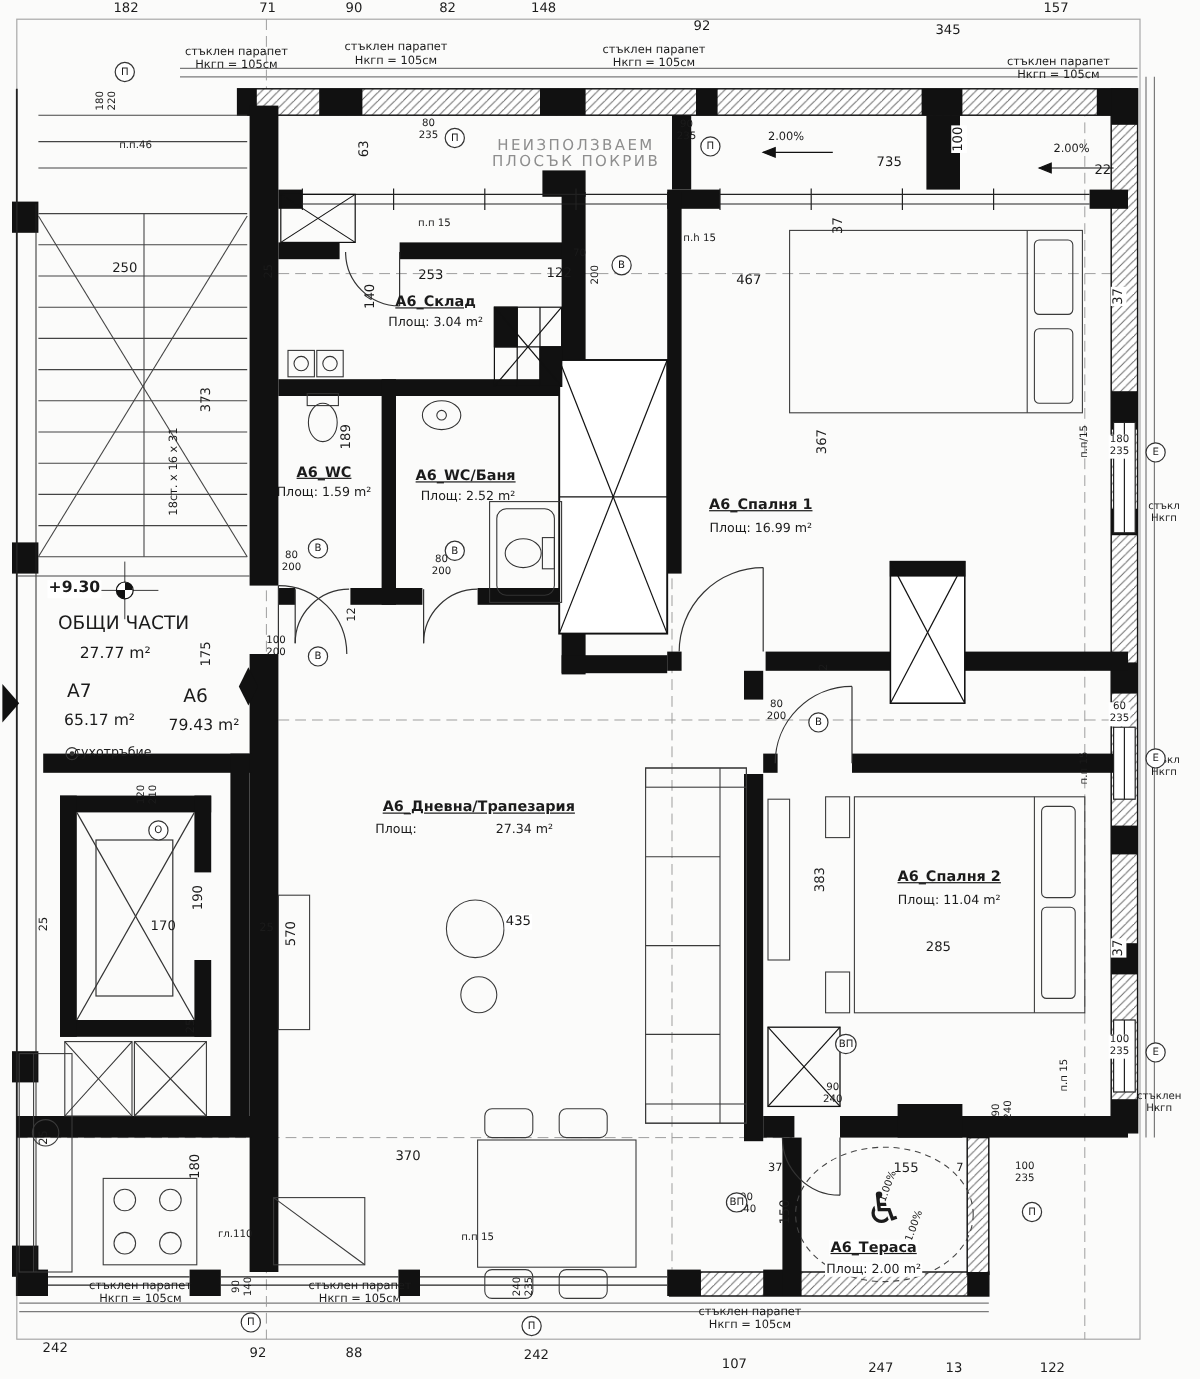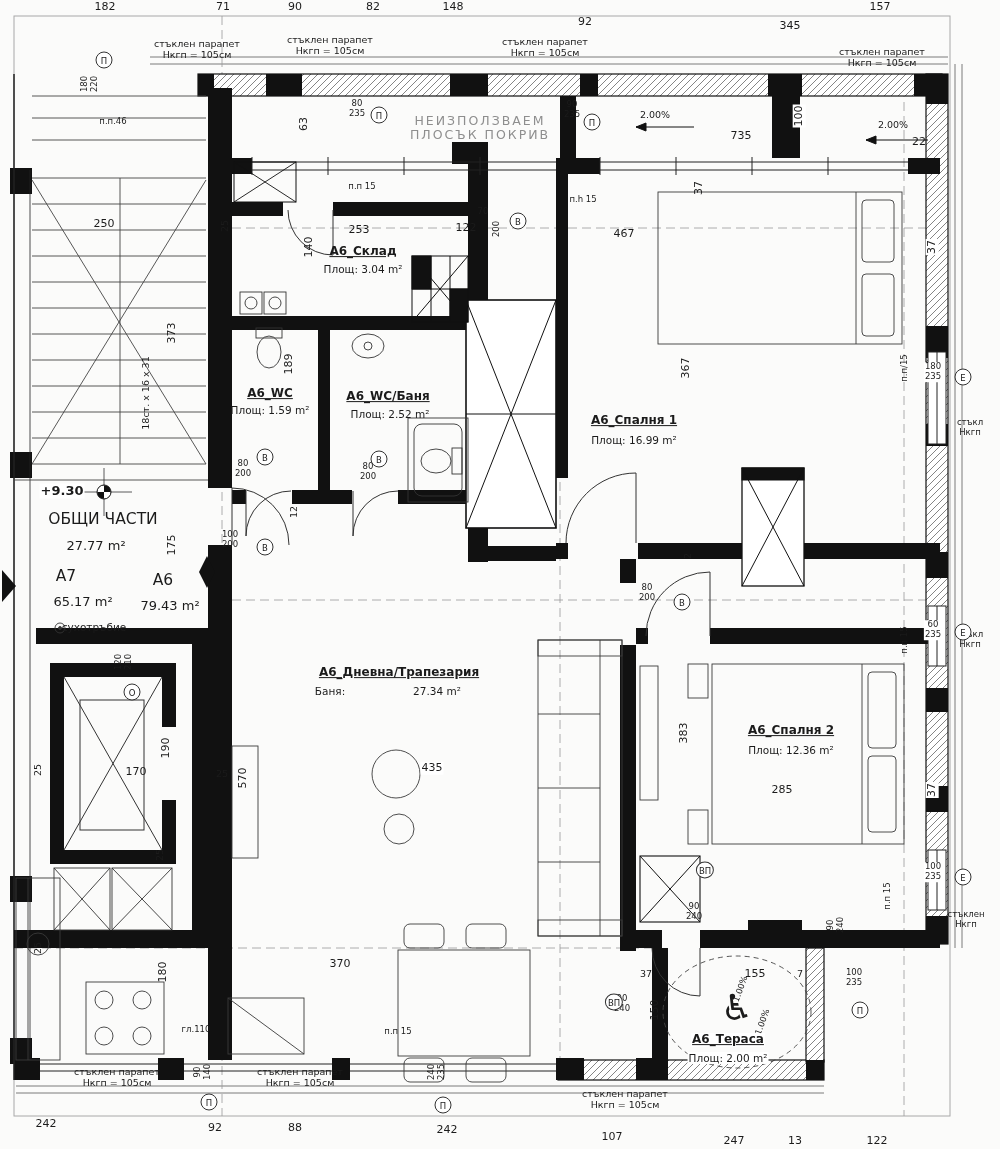--- a/index.html
+++ b/index.html
@@ -422,21 +422,21 @@
 <span class="lbl" style="left:755px;top:974px">155</span>
 <span class="lbl s9" style="left:800px;top:974px">7</span>
 <span class="lbl v" style="left:655px;top:1010px">150</span>
 
 <span class="lbl s8" style="left:357px;top:109px">80
 235</span>
 <span class="lbl s8" style="left:572px;top:110px">90
 235</span>
 <span class="lbl s8 chip" style="left:933px;top:372px">180
 235</span>
-<span class="lbl s8 chip" style="left:933px;top:630px">60
+<span class="lbl s8 chip" style="left:933px;top:595px">60
 235</span>
 <span class="lbl s8 chip" style="left:933px;top:872px">100
 235</span>
 <span class="lbl s8" style="left:854px;top:978px">100
 235</span>
 <span class="lbl s8" style="left:243px;top:469px">80
 200</span>
 <span class="lbl s8" style="left:368px;top:472px">80
 200</span>
 <span class="lbl s8" style="left:647px;top:593px">80
@@ -478,24 +478,24 @@
 
 <span class="lbl room-name" style="left:363px;top:252px">А6_Склад</span>
 <span class="lbl room-area" style="left:363px;top:269px">Площ: 3.04 m²</span>
 <span class="lbl room-name" style="left:270px;top:394px">А6_WC</span>
 <span class="lbl room-area s9" style="left:270px;top:410px">Площ: 1.59 m²</span>
 <span class="lbl room-name" style="left:388px;top:397px">А6_WC/Баня</span>
 <span class="lbl room-area s9" style="left:390px;top:414px">Площ: 2.52 m²</span>
 <span class="lbl room-name" style="left:634px;top:421px">А6_Спалня 1</span>
 <span class="lbl room-area" style="left:634px;top:440px">Площ: 16.99 m²</span>
 <span class="lbl room-name" style="left:399px;top:673px">А6_Дневна/Трапезария</span>
-<span class="lbl room-area" style="left:330px;top:691px">Баня:</span>
+<span class="lbl room-area" style="left:330px;top:691px">Площ:</span>
 <span class="lbl room-area" style="left:437px;top:691px">27.34 m²</span>
 <span class="lbl room-name" style="left:791px;top:731px">А6_Спалня 2</span>
-<span class="lbl room-area" style="left:791px;top:750px">Площ: 12.36 m²</span>
+<span class="lbl room-area" style="left:791px;top:750px">Площ: 11.04 m²</span>
 <span class="lbl room-name chip" style="left:728px;top:1040px">А6_Тераса</span>
 <span class="lbl room-area chip" style="left:728px;top:1058px">Площ: 2.00 m²</span>
 
 <span class="lbl s15" style="left:103px;top:520px">ОБЩИ ЧАСТИ</span>
 <span class="lbl s13" style="left:96px;top:546px">27.77 m²</span>
 <span class="lbl s15" style="left:66px;top:577px">А7</span>
 <span class="lbl s15" style="left:163px;top:581px">А6</span>
 <span class="lbl s13" style="left:83px;top:602px">65.17 m²</span>
 <span class="lbl s13" style="left:170px;top:606px">79.43 m²</span>
 <span class="lbl s13 b chip" style="left:62px;top:491px">+9.30</span>

